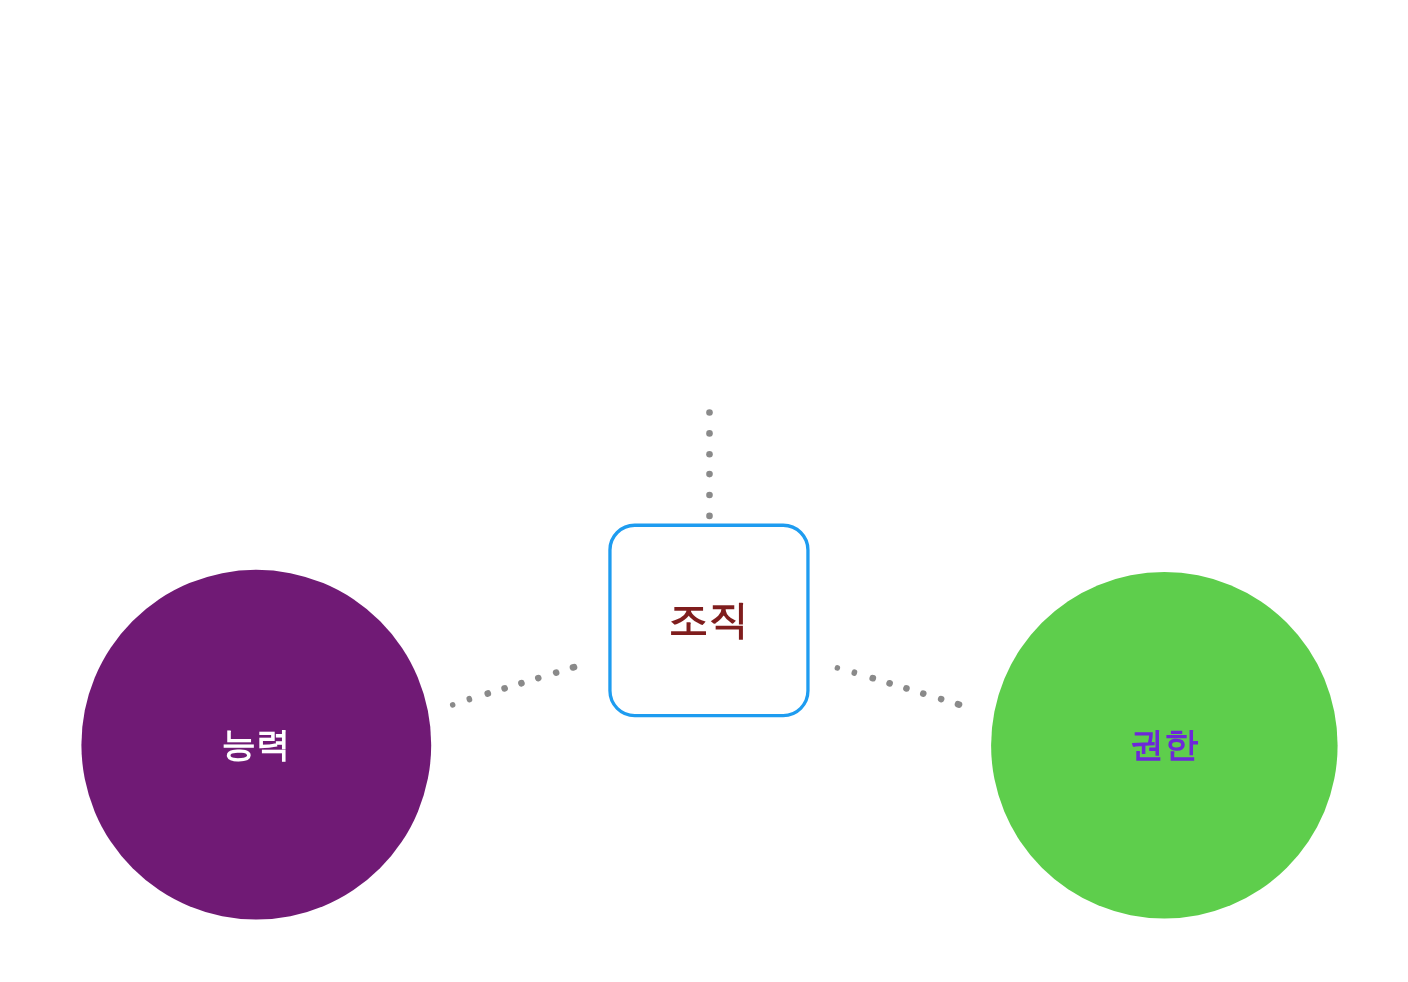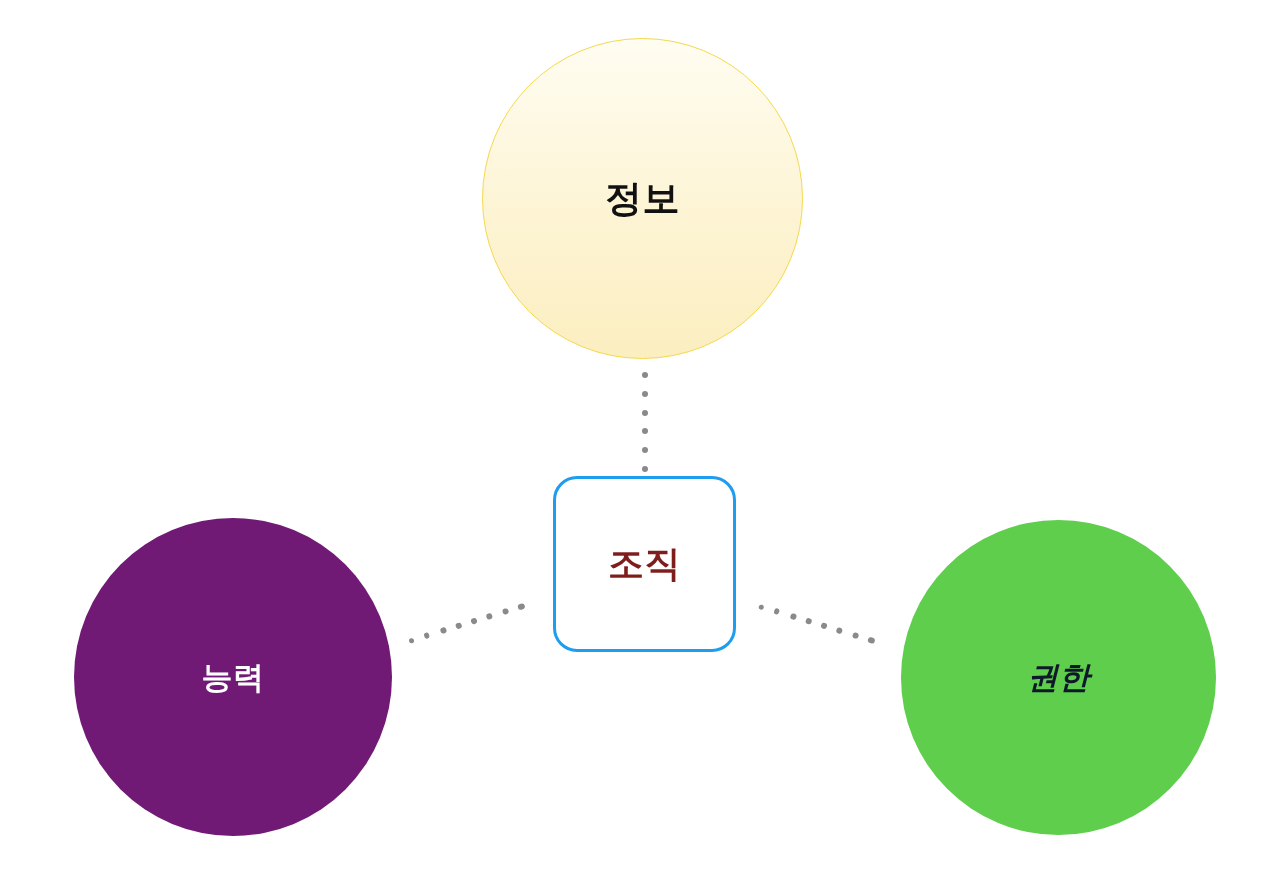--- a/index.html
+++ b/index.html
@@ -84,22 +84,21 @@
   #node-authority {
     left: 901px;
     top: 520px;
     width: 315px;
     height: 315px;
     border-radius: 50%;
     background: #5ece4c;
   }
   #node-authority .label {
     font-size: 31px;
-    color: #0f172a;
-    font-style: italic;
+    color: #6d28d9;
   }
 
   
   .connector {
     position: absolute;
     transform-origin: 0 50%;
     height: 6px;
   }
   .connector .dot {
     position: absolute;
@@ -164,23 +163,20 @@
       <span class="dot" style="background: rgb(138, 138, 138); width: 5px; height: 5px; left: 0px; top: 0.5px;"></span>
       <span class="dot" style="background: rgb(138, 138, 138); width: 5.2px; height: 5.2px; left: 16px; top: 0.4px;"></span>
       <span class="dot" style="background: rgb(138, 138, 138); width: 5.5px; height: 5.5px; left: 33px; top: 0.3px;"></span>
       <span class="dot" style="background: rgb(138, 138, 138); width: 5.7px; height: 5.7px; left: 49px; top: 0.2px;"></span>
       <span class="dot" style="background: rgb(138, 138, 138); width: 5.9px; height: 5.9px; left: 65px; top: 0px;"></span>
       <span class="dot" style="background: rgb(138, 138, 138); width: 6.1px; height: 6.1px; left: 81px; top: -0.1px;"></span>
       <span class="dot" style="background: rgb(138, 138, 138); width: 6.4px; height: 6.4px; left: 98px; top: -0.2px;"></span>
       <span class="dot" style="background: rgb(138, 138, 138); width: 6.6px; height: 6.6px; left: 114px; top: -0.3px;"></span>
     </div>
 
-  <div class="node" id="node-info">
-    <span class="label">정보</span>
-  </div>
 
   <div class="node" id="node-org">
     <span class="label">조직</span>
   </div>
 
   <div class="node" id="node-capability">
     <span class="label">능력</span>
   </div>
 
   <div class="node" id="node-authority">

